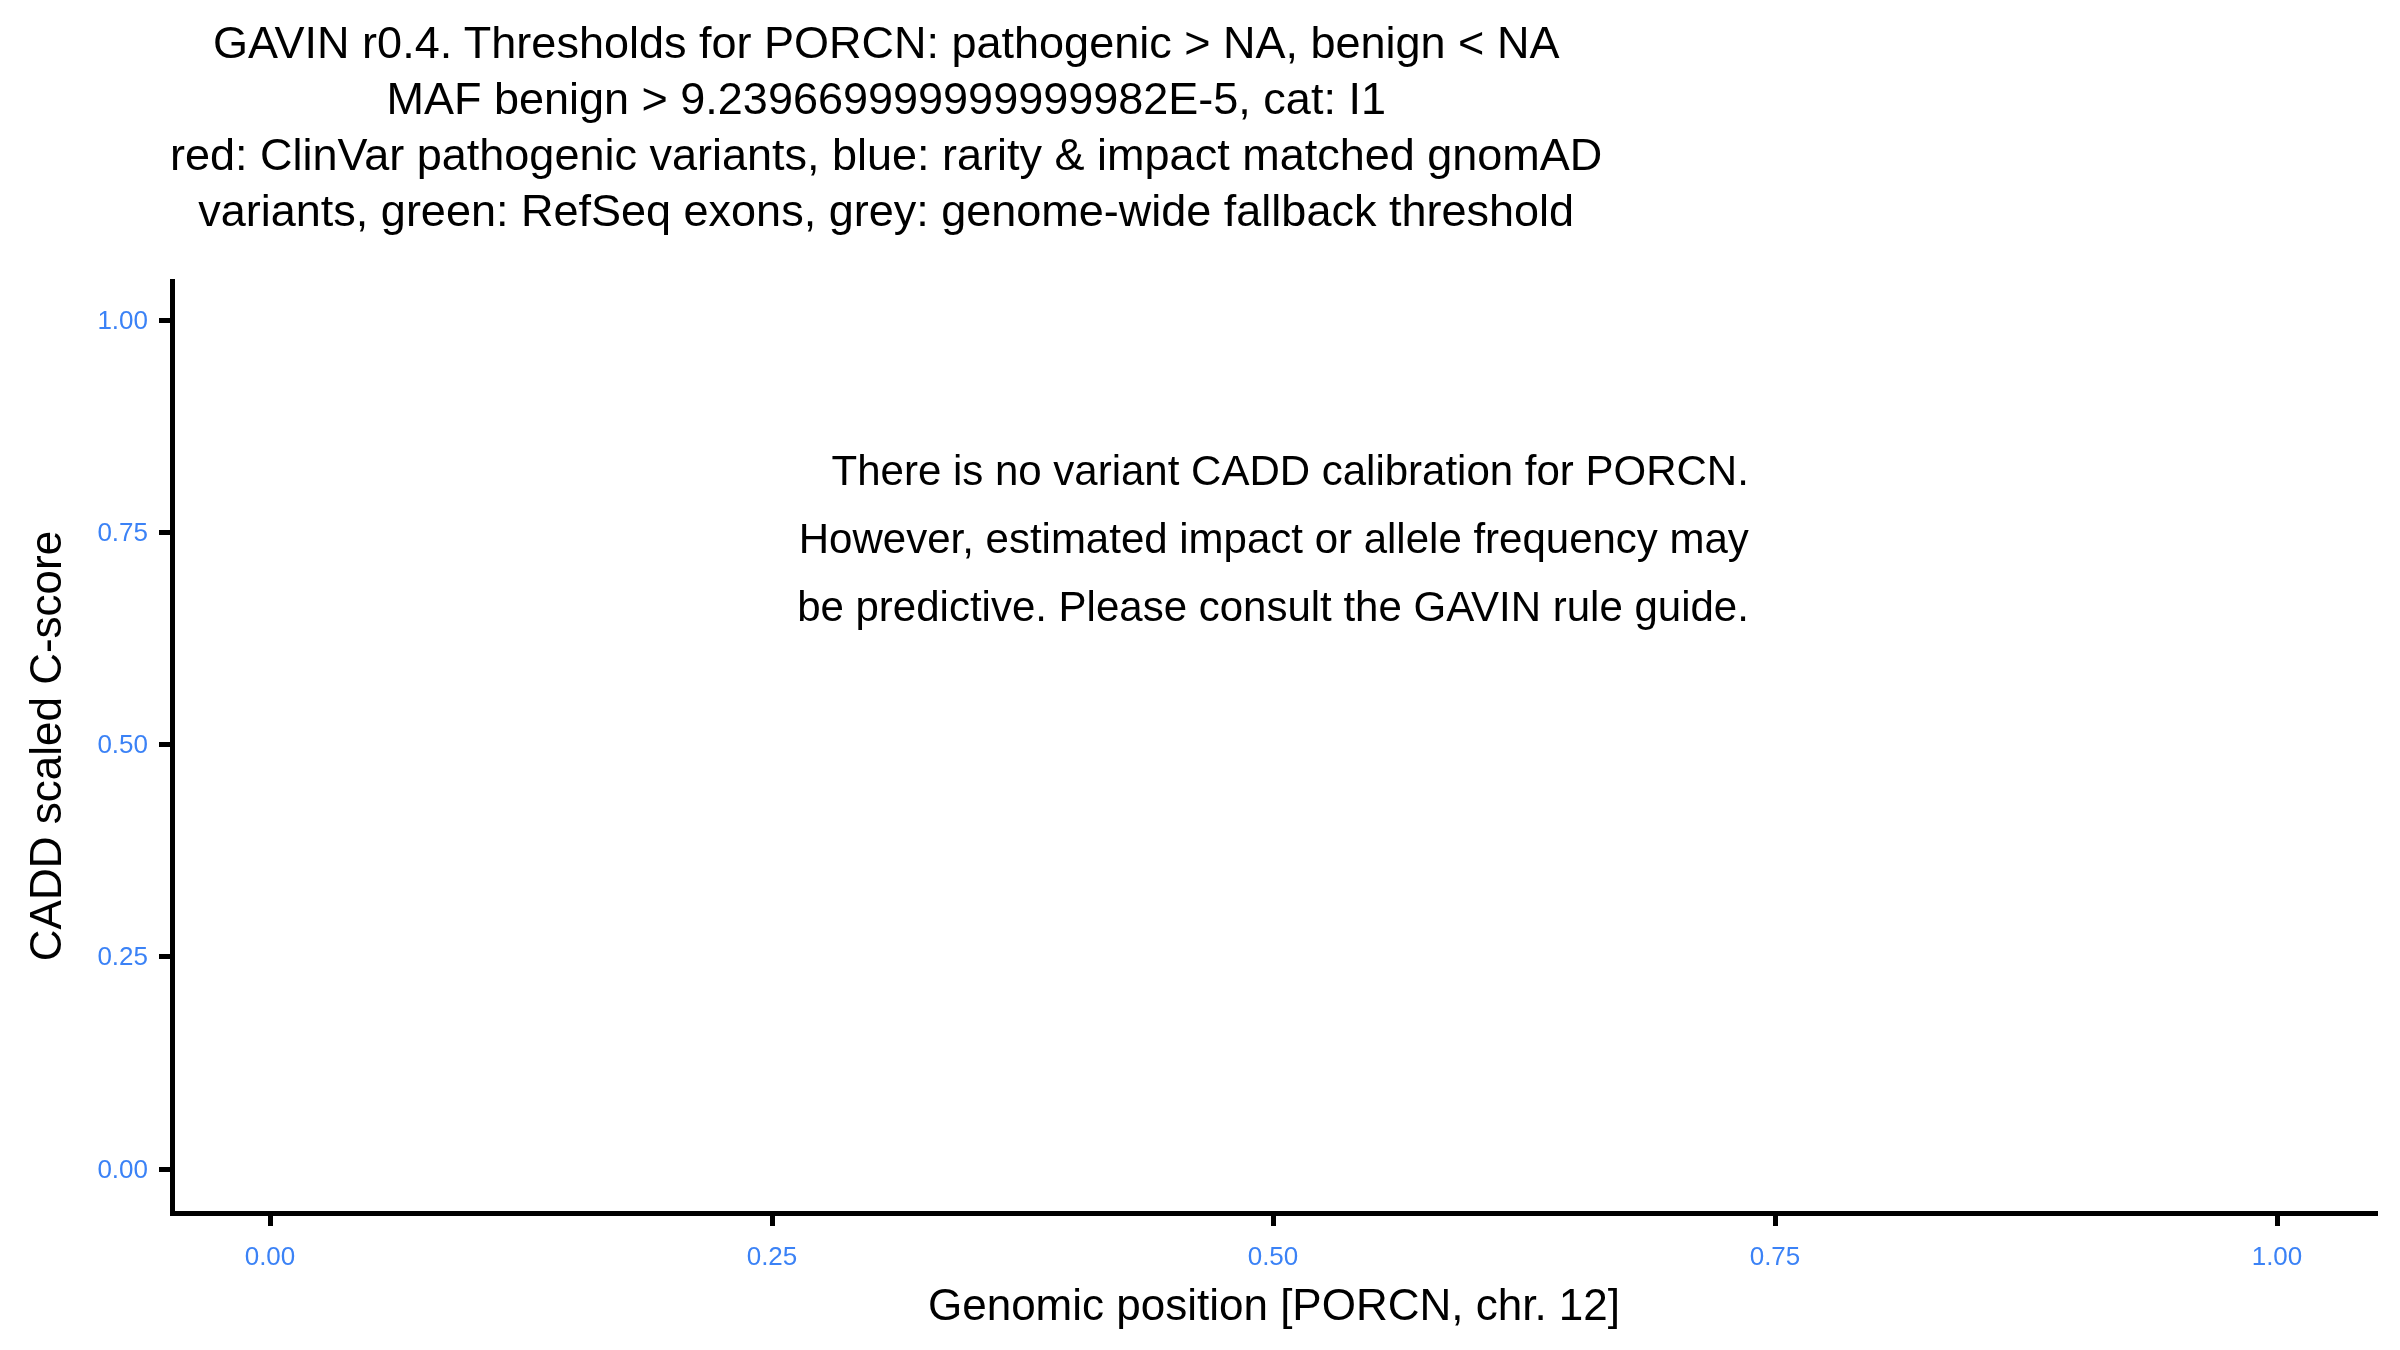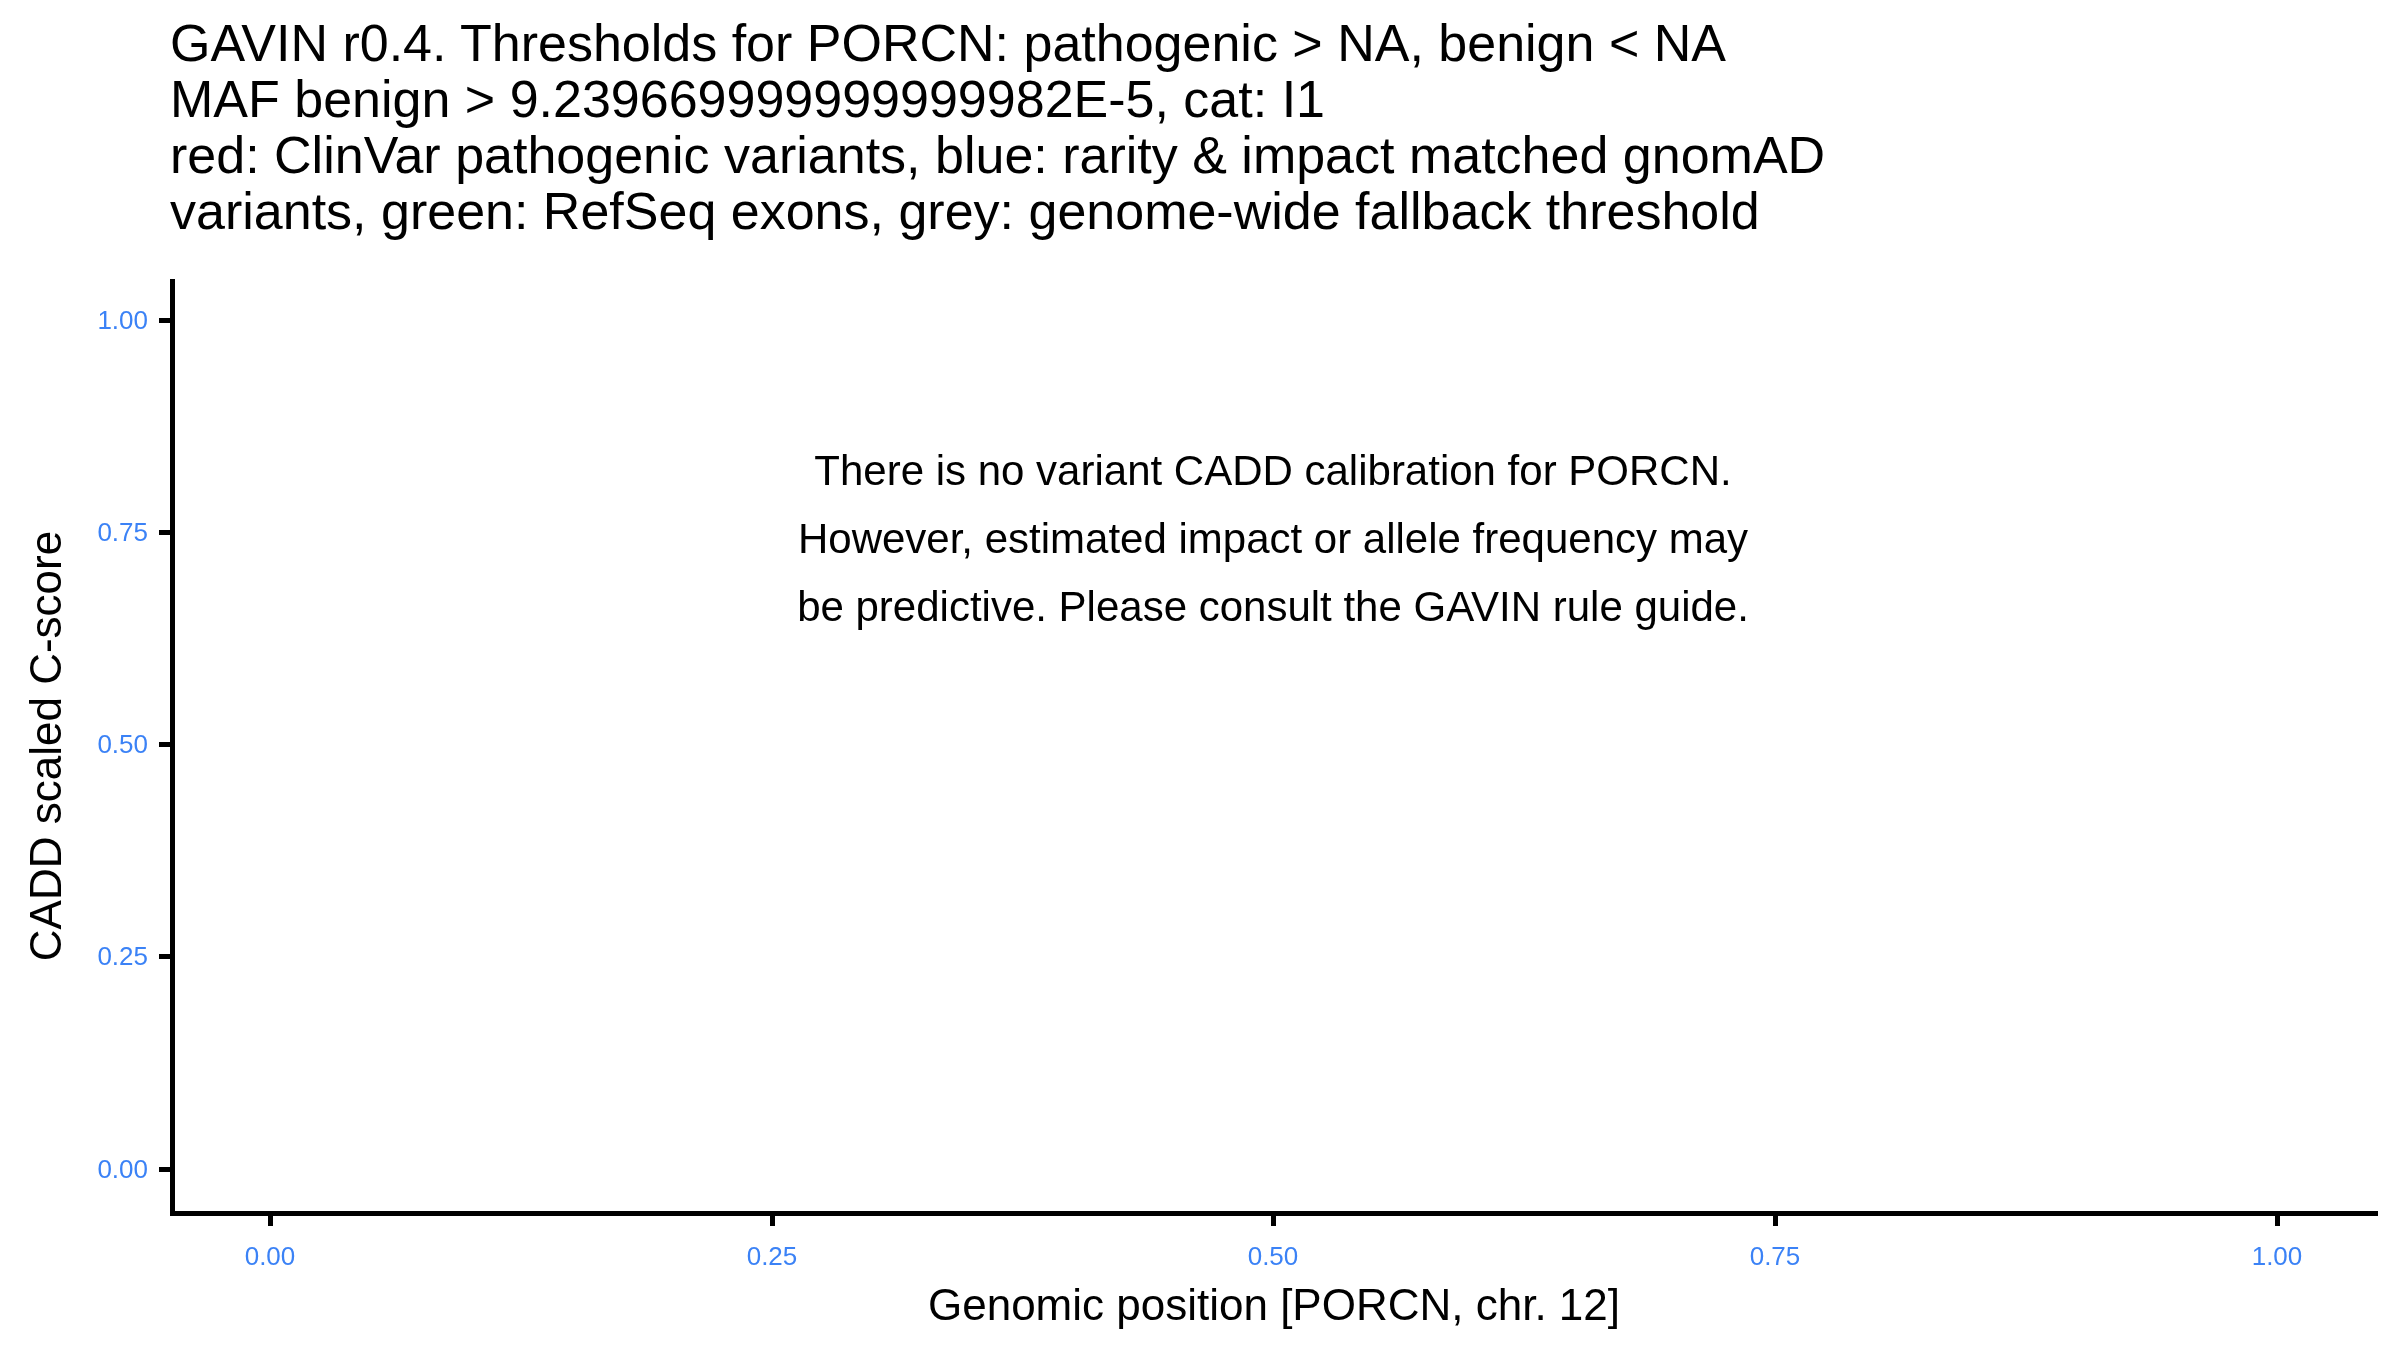--- a/index.html
+++ b/index.html
@@ -14,24 +14,25 @@
     background: #FFFFFF;
     font-family: "Liberation Sans", sans-serif;
     color: #000000;
     overflow: hidden;
   }
   
   .plot-title {
     position: absolute;
     left: 170px;
     top: 15px;
-    font-size: 52px;
+    font-size: 45px;
     line-height: 56px;
     color: #000000;
     white-space: pre-line;
+    text-align: center;
   }
   
   .axis-line { position: absolute; background: #000000; }
   #y-axis-line { left: 170px; top: 279px; width: 5px;  height: 937px; }
   #x-axis-line { left: 170px; top: 1211px; width: 2208px; height: 5px; }
   .tick { position: absolute; background: #000000; }
   .tick.y { width: 11px; height: 5px; left: 159px; }
   .tick.x { width: 5px;  height: 10px; top: 1216px; }
   .tick-label {
     position: absolute;
@@ -73,21 +74,21 @@
     line-height: 50px;
   }
   
   .panel-annotation {
     position: absolute;
     left: 1273px;
     top: 437px;
     transform: translateX(-50%);
     font-size: 42px;
     line-height: 68px;
-    text-align: center;
+    text-align: right;
     color: #000000;
     white-space: pre-line;
   }
 </style>
 </head>
 <body>
 
 <div id="figure">
 
   <div class="plot-title">GAVIN r0.4. Thresholds for PORCN: pathogenic &gt; NA, benign &lt; NA

